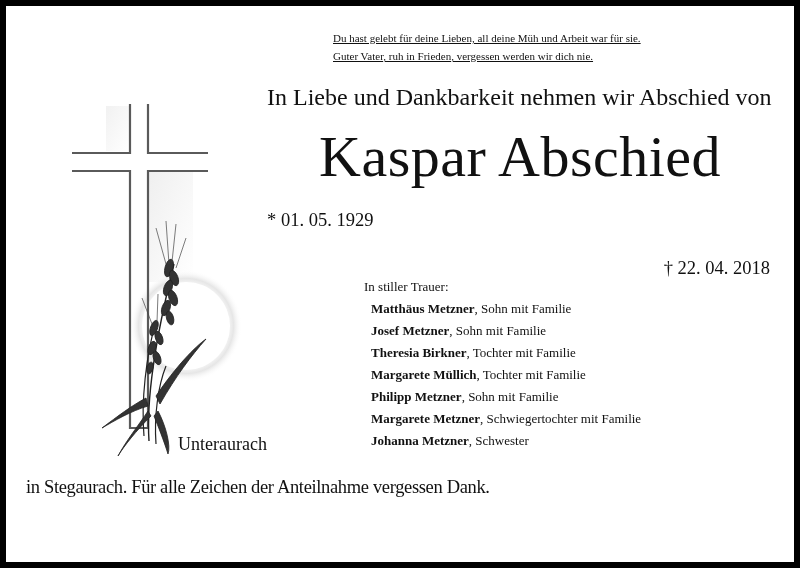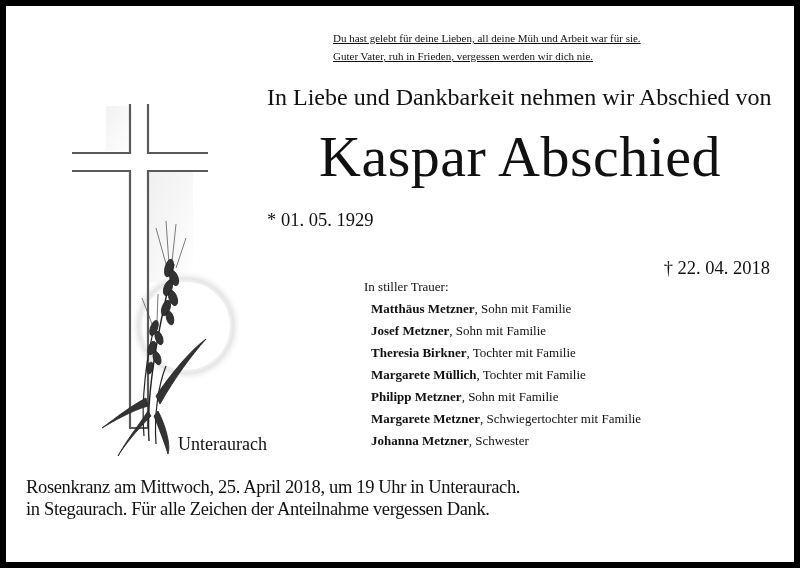--- a/index.html
+++ b/index.html
@@ -113,16 +113,15 @@
     <div><b>Theresia Birkner</b><span>, Tochter mit Familie</span></div>
     <div><b>Margarete Müllich</b><span>, Tochter mit Familie</span></div>
     <div><b>Philipp Metzner</b><span>, Sohn mit Familie</span></div>
     <div><b>Margarete Metzner</b><span>, Schwiegertochter mit Familie</span></div>
     <div><b>Johanna Metzner</b><span>, Schwester</span></div>
   </div>
 
   <div class="abs place">Unteraurach</div>
 
   <div class="abs service">
-    <div>Rosenkranz am Mittwoch, 25. April 2018, um 19 Uhr in Unteraurach.</div>
     <div>in Stegaurach. Für alle Zeichen der Anteilnahme vergessen Dank.</div>
   </div>
 </div>
 
 </body></html>

